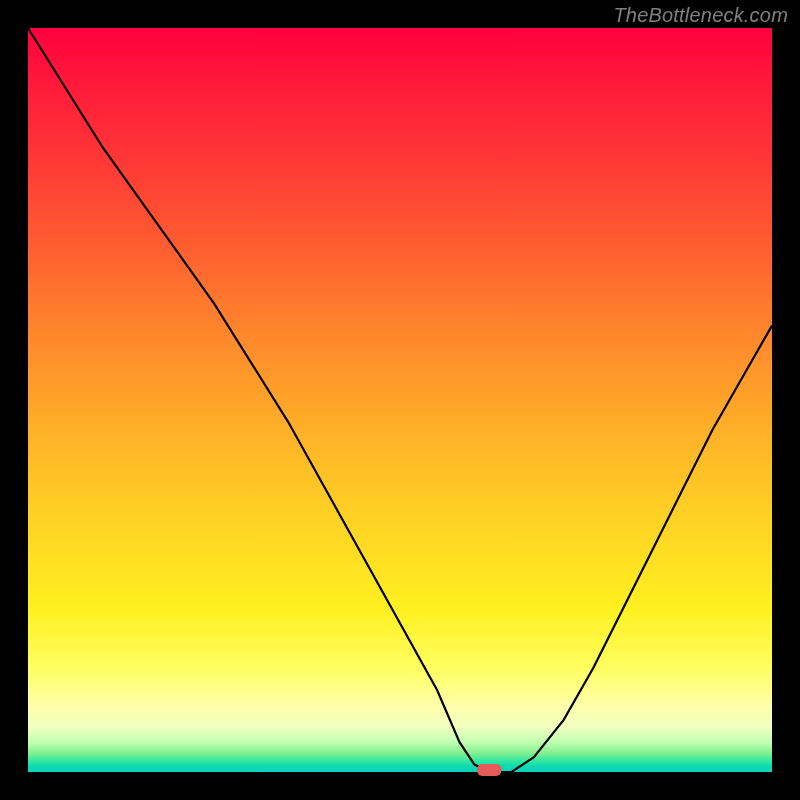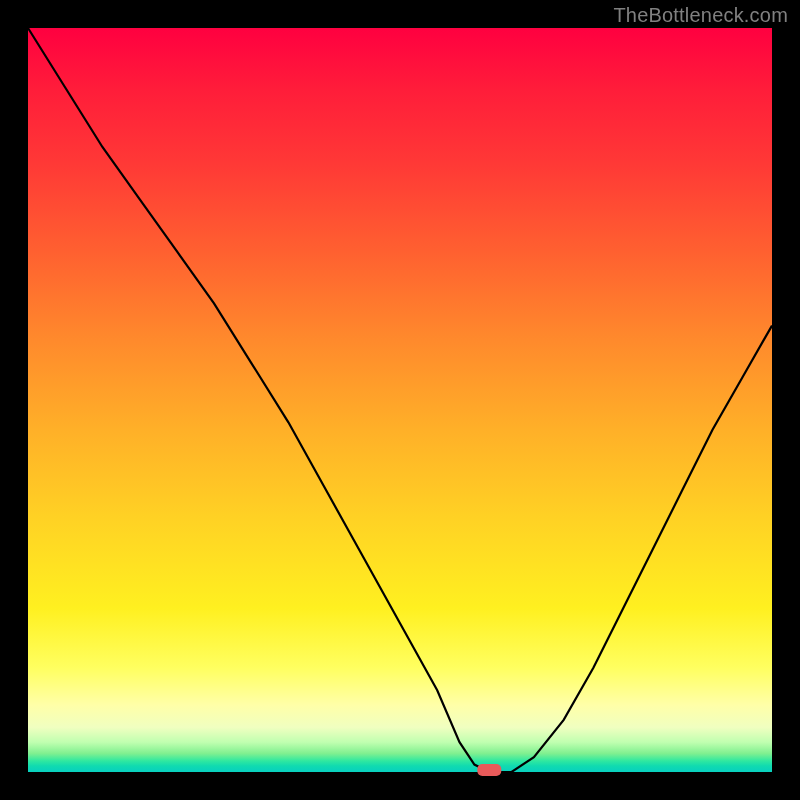--- a/index.html
+++ b/index.html
@@ -9,20 +9,21 @@
     height: 800px;
     background: #000;
     overflow: hidden;
     font-family: Arial, Helvetica, sans-serif;
   }
   .frame {
     position: relative;
     width: 800px;
     height: 789px;
     background: #000;
+    font-style: italic;
   }
   .plot-area {
     position: absolute;
     left: 28px;
     top: 28px;
     width: 744px;
     height: 744px;
     
     background: linear-gradient(
       to bottom,

